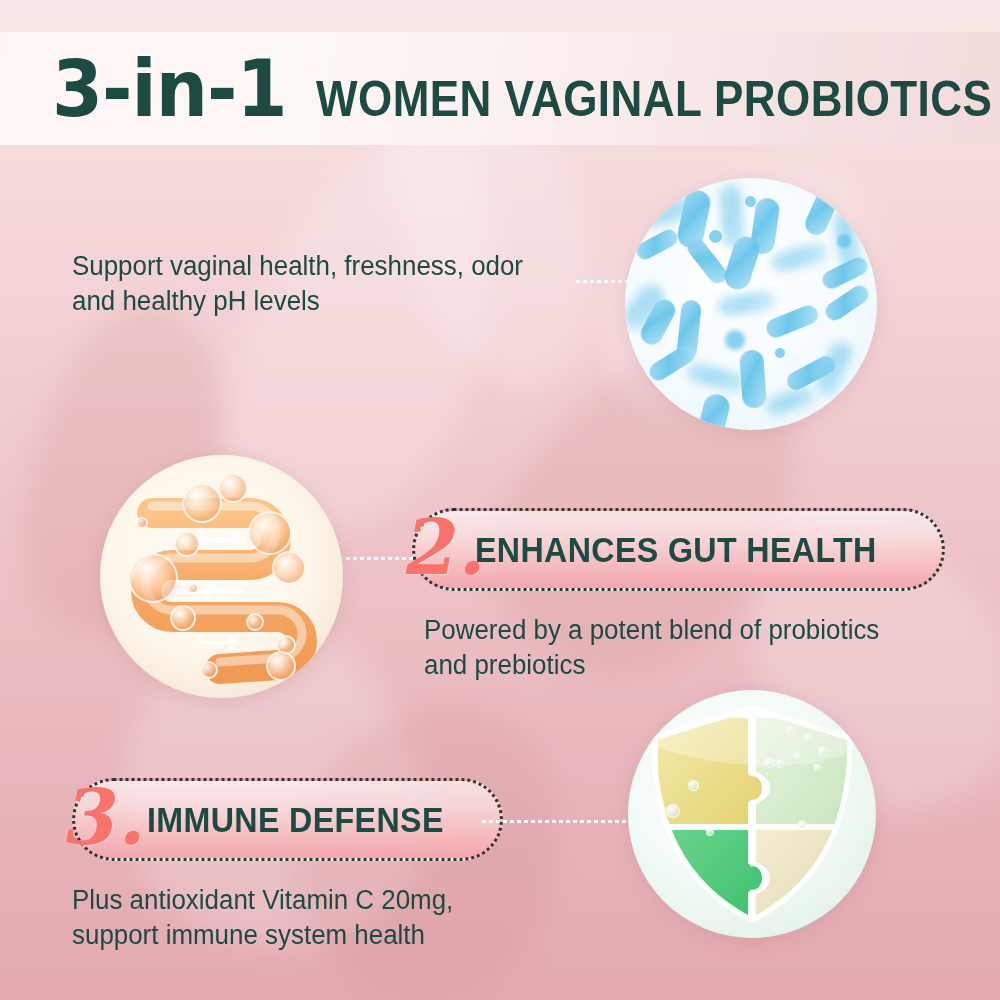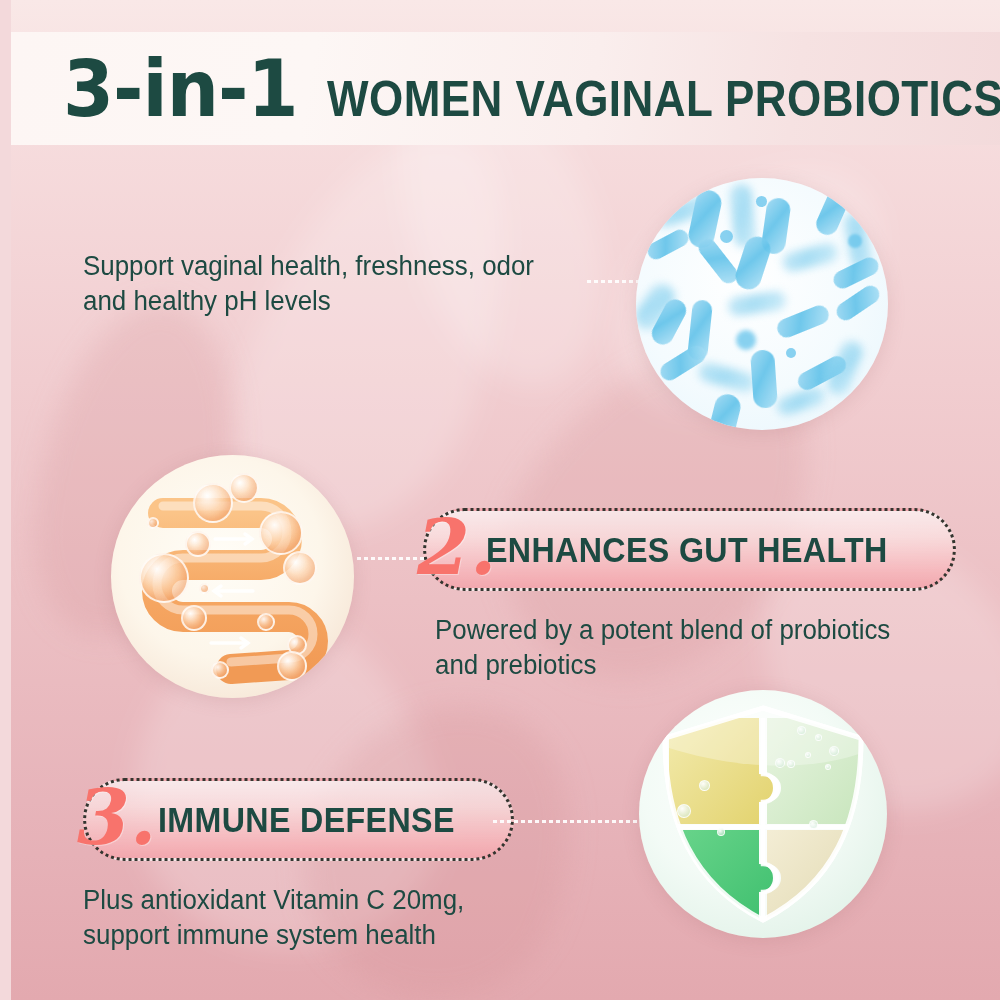--- a/index.html
+++ b/index.html
@@ -15,21 +15,20 @@
     position:absolute; inset:0;
     background:
       linear-gradient(180deg,
         #f9e8e7 0%,
         #f6dcdd 14%,
         #f1cdd0 38%,
         #ecc0c4 60%,
         #e7b4ba 80%,
         #e3a9af 100%);
     overflow:hidden;
-    margin-left:11px;
   }
 
   
   .petals { position:absolute; inset:0; pointer-events:none; }
   .petal {
     position:absolute;
     background:rgba(255,255,255,0.20);
     filter:blur(14px);
   }
   .petal.dark { background:rgba(208,140,146,0.22); }

